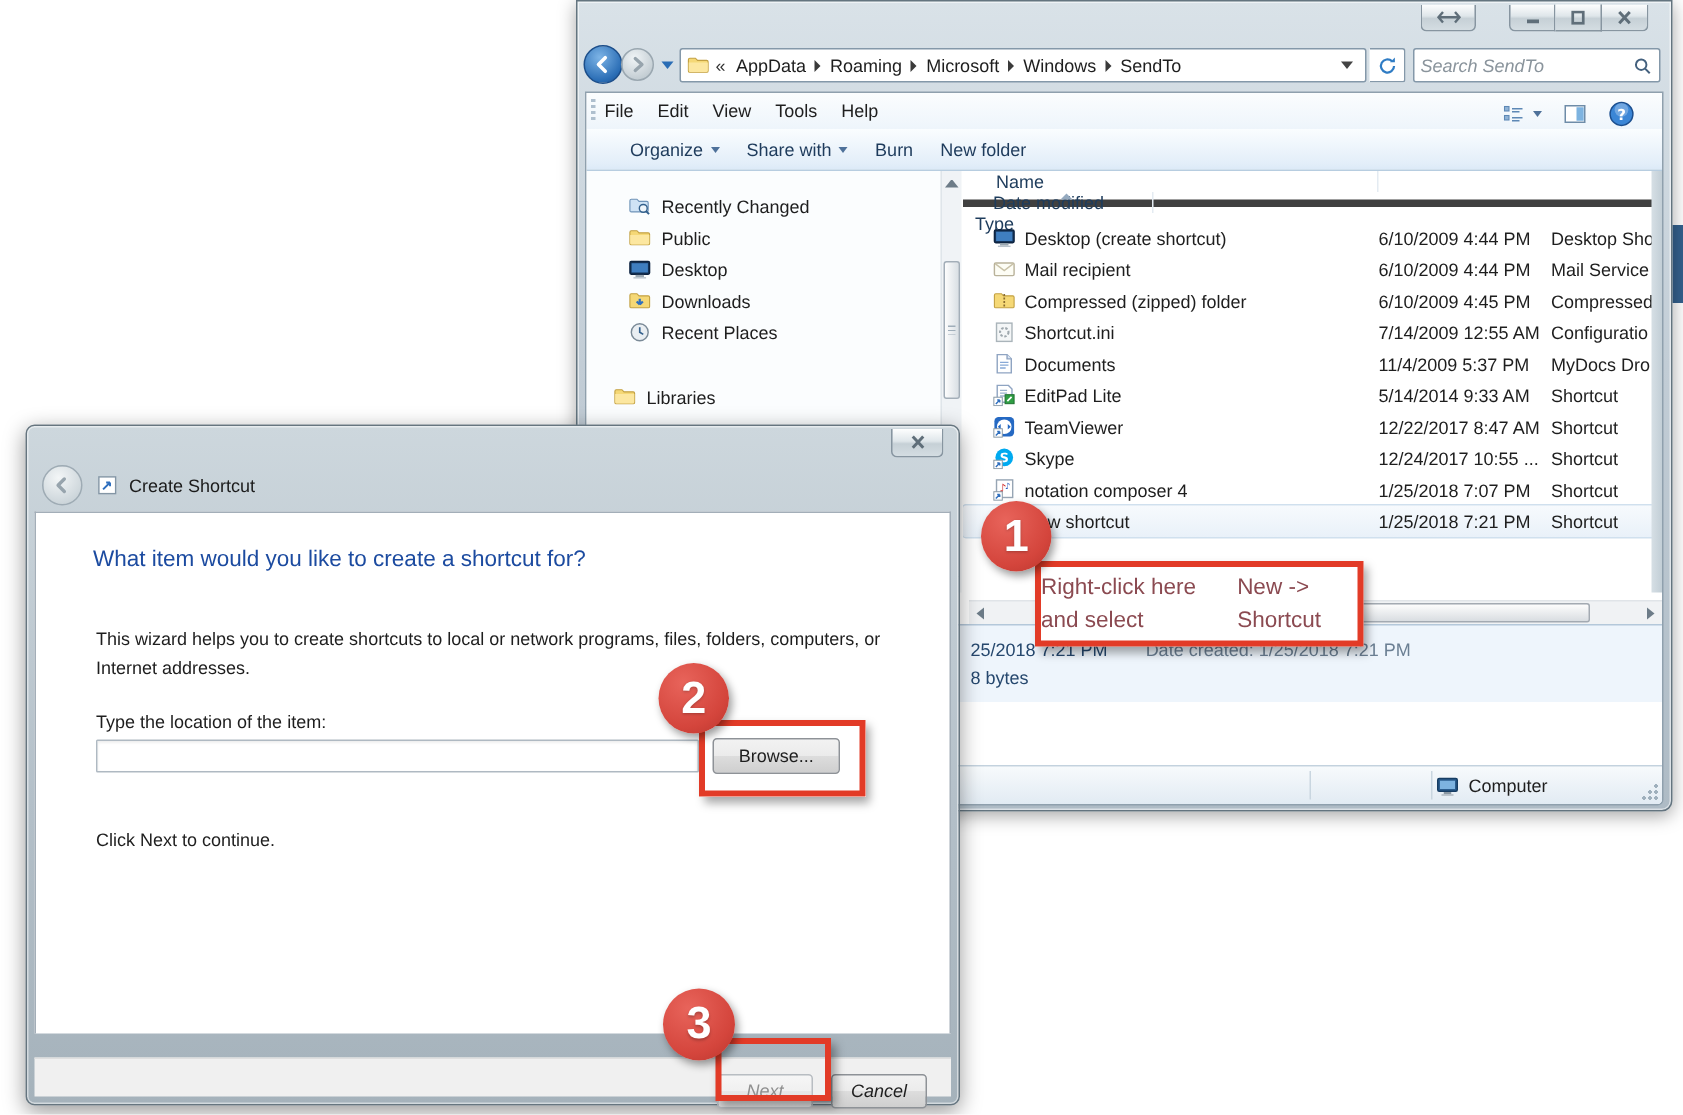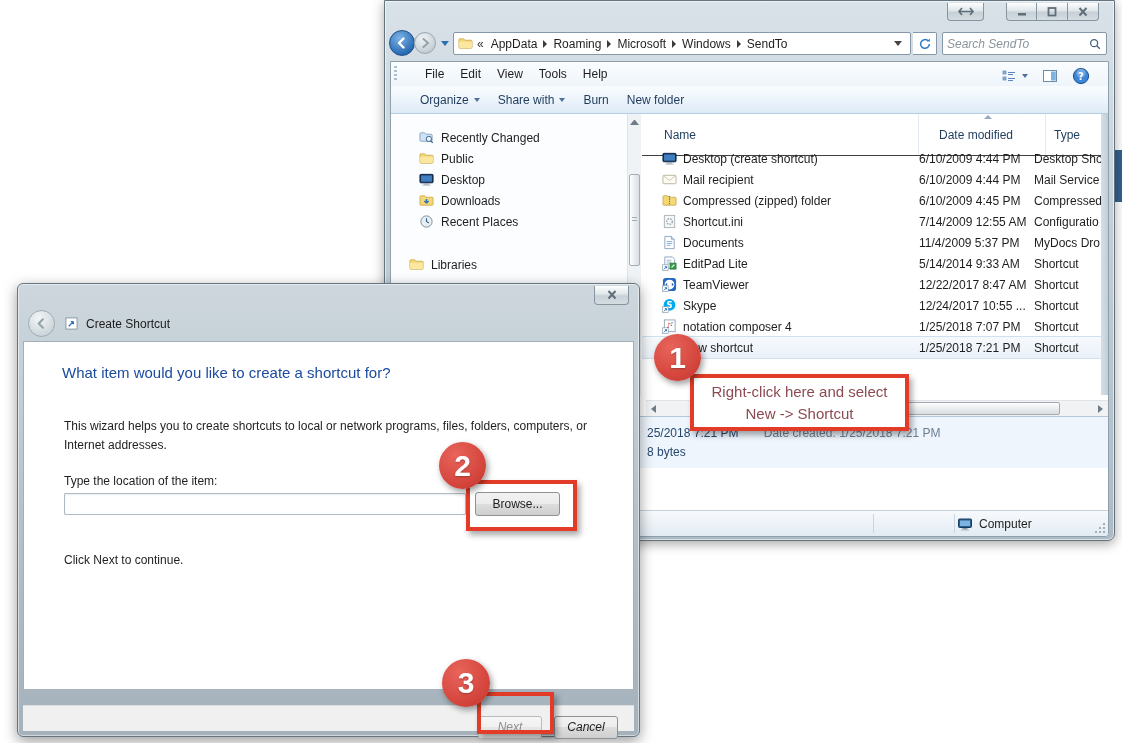--- a/index.html
+++ b/index.html
@@ -63,21 +63,21 @@
   .search-box { position:absolute; left:557px; top:3px; width:165px; height:23px; background:#fff;
     border:1px solid #8498a9; border-radius:2px; display:flex; align-items:center; padding:0 4px; }
   .search-box input { flex:1; border:none; outline:none; font:italic 12px "Liberation Sans","DejaVu Sans",sans-serif; color:#333; min-width:0; }
   .search-box input::placeholder { color:#8a949c; font-style:italic; }
 
   
   .inner { position:absolute; left:5px; right:5px; top:60px; bottom:3px; background:#fff;
     border:1px solid #8fa0ad; border-radius:0 0 4px 4px; overflow:hidden; }
 
   .menubar { position:absolute; left:0; right:0; top:0; height:24px;
-    background:linear-gradient(180deg,#fbfdfe,#eef5fb); display:flex; align-items:center; padding-left:26px; }
+    background:linear-gradient(180deg,#fbfdfe,#eef5fb); display:flex; align-items:center; padding-left:4px; }
   .menubar .grip { position:absolute; left:3px; top:4px; bottom:4px; width:3px;
     background:repeating-linear-gradient(180deg,#aebfce 0 2px,transparent 2px 4px); }
   .menu-item { padding:3px 8px; cursor:pointer; }
   .toolbar { position:absolute; left:0; right:0; top:24px; height:28px;
     background:linear-gradient(180deg,#fafdff,#e3eef9 85%,#dceaf7);
     border-bottom:1px solid #b7cde0; display:flex; align-items:center; padding-left:20px; color:#1e3b5c; }
   .tb-item { display:flex; align-items:center; gap:5px; padding:4px 9px; cursor:pointer; }
   .tb-caret { width:0; height:0; border-left:3.5px solid transparent; border-right:3.5px solid transparent; border-top:4px solid #4e719a; }
   .tb-right { position:absolute; right:18px; top:0; height:28px; display:flex; align-items:center; gap:13px; }
 
@@ -89,22 +89,22 @@
   .side-scroll { position:absolute; left:236px; top:52px; width:14px; bottom:141px; background:#f0f3f6; border-left:1px solid #dfe5ea; }
   .vs-arrow { position:absolute; left:2px; width:9px; height:0; border-left:4.5px solid transparent; border-right:4.5px solid transparent; }
   .vs-up { top:6px; border-bottom:5px solid #6d7c88; }
   .vs-down { bottom:6px; border-top:5px solid #6d7c88; }
   .vs-thumb { position:absolute; left:1px; width:11px; top:60px; height:92px;
     background:linear-gradient(90deg,#fdfdfd,#d9dfe4); border:1px solid #a3aeb8; border-radius:2px; cursor:grab; }
   .vs-thumb::after { content:""; position:absolute; left:2px; right:2px; top:42px; height:6px;
     background:repeating-linear-gradient(180deg,#9fadb9 0 1px,transparent 1px 3px); }
 
   
-  .list-head { position:absolute; left:251px; top:52px; width:463px; height:42px; background:#fff;
-    border-bottom:1px solid #404040; display:flex; color:#1e3c5c; }
+  .list-head { position:absolute; left:251px; top:52px; width:463px; height:24px; background:#fff;
+    border-bottom:5px solid #404040; display:flex; color:#1e3c5c;flex-direction:column; }
   .col-h { display:flex; align-items:center; padding-left:8px; border-right:1px solid #e4ebf2; position:relative; cursor:pointer; }
   .col-h.name { width:277px; padding-left:22px; }
   .col-h.date { width:115px;margin-left:12px; }
   .col-h.type { flex:1; border-right:none; }
   .sort-arrow { position:absolute; top:1px; left:50%; margin-left:-4px; width:0; height:0;
     border-left:4px solid transparent; border-right:4px solid transparent; border-bottom:4px solid #95aabf; }
   .list-rows { position:absolute; left:251px; top:86px; width:463px; bottom:141px; overflow:hidden; }
   .row { display:flex; align-items:center; height:21px; cursor:pointer; }
   .row .c-name { width:277px; display:flex; align-items:center; gap:6px; padding-left:20px; overflow:hidden; white-space:nowrap; }
   .row .c-date { width:115px; white-space:nowrap; }
@@ -182,21 +182,21 @@
   .badge { position:absolute; z-index:50; border-radius:50%;
     background:radial-gradient(circle at 35% 28%,#e8645b,var(--annotation-badge,#d4453c) 65%,#b9362e);
     color:#fff; font-weight:bold; display:flex; align-items:center; justify-content:center;
     box-shadow:2px 3px 6px rgba(0,0,0,.4); text-shadow:0 1px 2px rgba(0,0,0,.25); }
   .badge1 { left:654px; top:334px; width:47px; height:47px; font-size:30px; }
   .badge2 { left:439px; top:442px; width:47px; height:47px; font-size:30px; }
   .badge3 { left:442px; top:659px; width:48px; height:48px; font-size:30px; }
   .ann-box { position:absolute; z-index:45; border:4px solid var(--annotation-border,#e23b27);
     box-shadow:3px 4px 6px rgba(0,0,0,.35); }
   .ann-box1 { left:690px; top:374px; width:219px; height:57px; background:#fff;
-    display:flex; flex-direction:column; align-items:center; justify-content:center;
+    display:flex; align-items:center; justify-content:center;
     color:var(--annotation-text,#8b4a51); font-size:15px; line-height:1.45; }
   .ann-box2 { left:466px; top:480px; width:111px; height:51px; background:transparent; z-index:30; }
   .ann-box3 { left:477px; top:692px; width:77px; height:42px; background:transparent; z-index:30; }
 </style>
 </head>
 <body>
 
 <div class="edge-sliver"></div>
 
 <div class="explorer">

